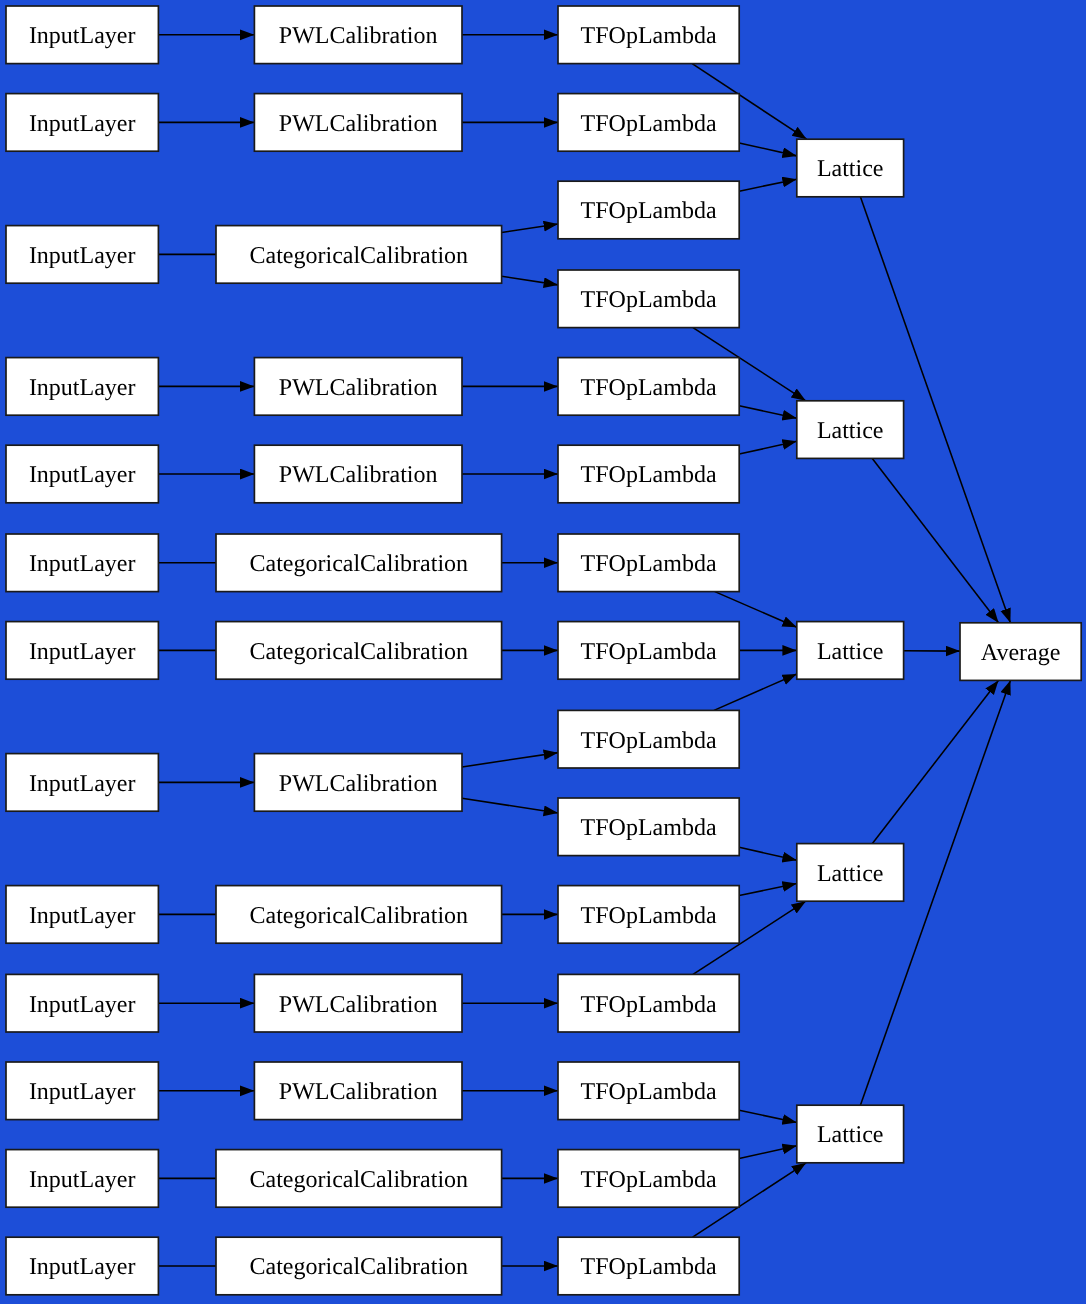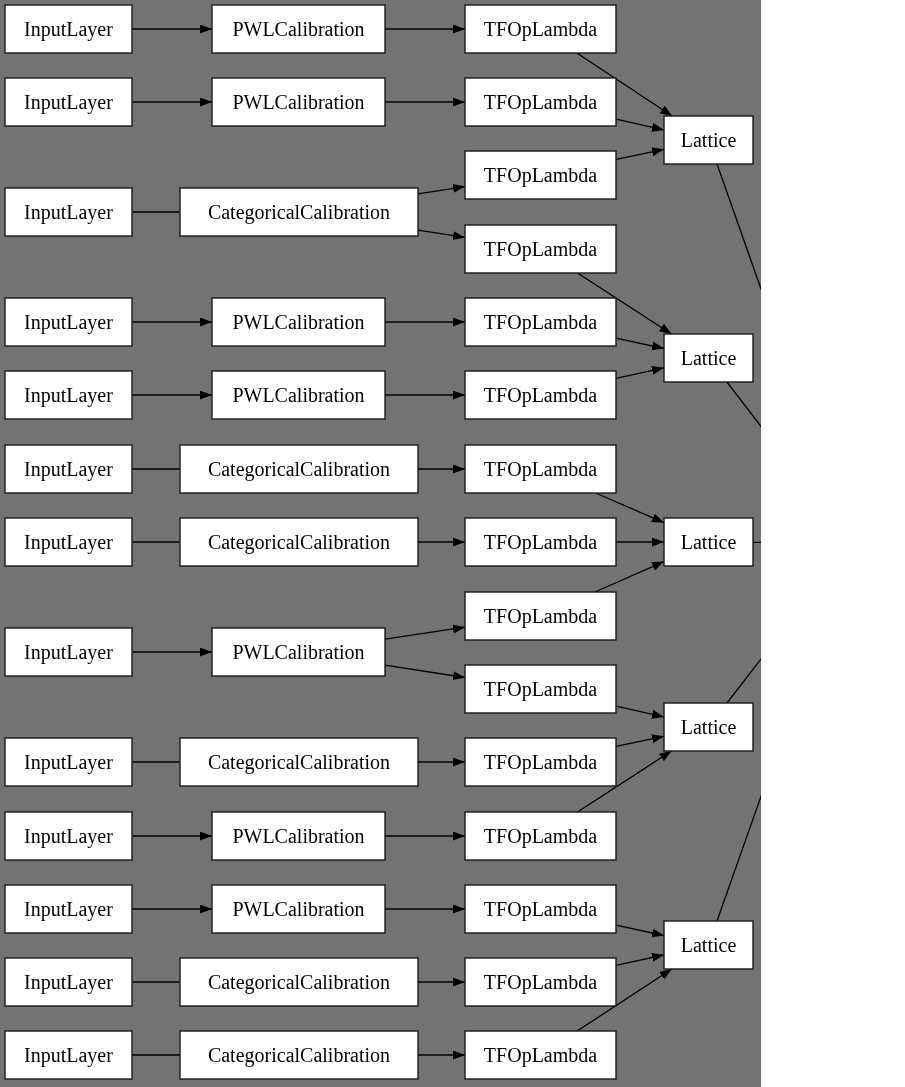--- a/index.html
+++ b/index.html
@@ -3,23 +3,23 @@
 <meta charset="utf-8">
 <style>
   html, body {
     margin: 0;
     padding: 0;
     background: #ffffff;
     font-family: "Liberation Serif", "DejaVu Serif", serif;
   }
   .canvas-wrap {
     position: relative;
-    width: 761px;
+    width: 905px;
     height: 1087px;
-    background: #737373;
+    background: #1d4ed8;
     overflow: hidden;
   }
   svg text {
     font-family: "Liberation Serif", "DejaVu Serif", serif;
     fill: #000000;
   }
   svg rect.node-box {
     fill: #ffffff;
     stroke: #1a1a1a;
   }

